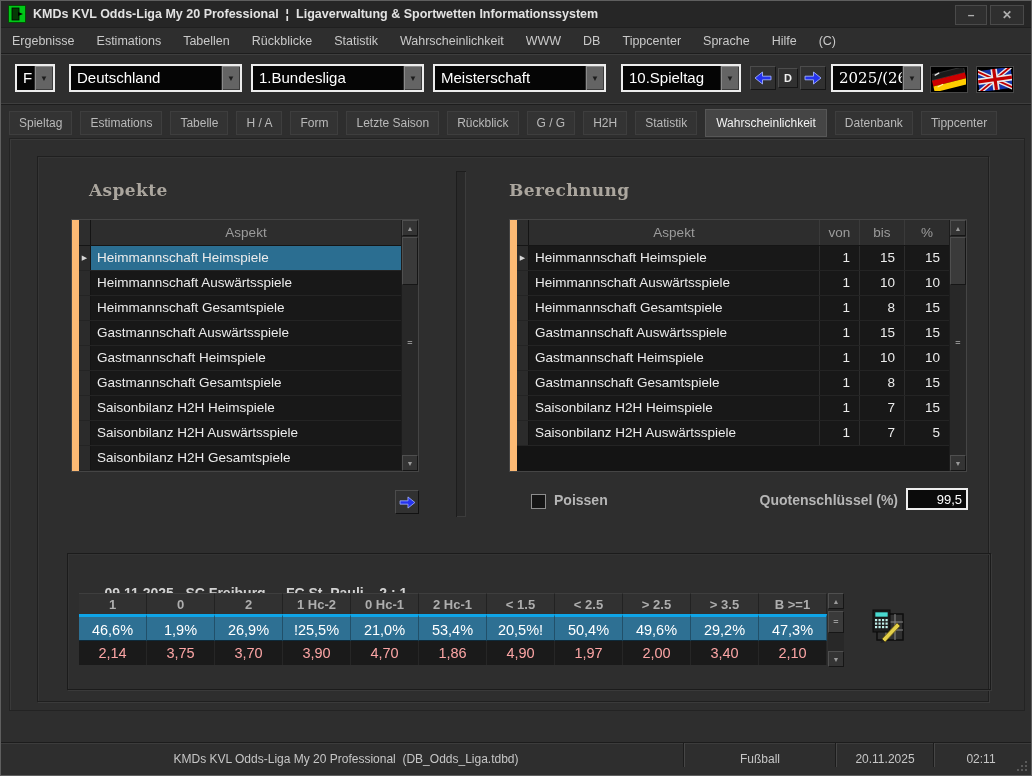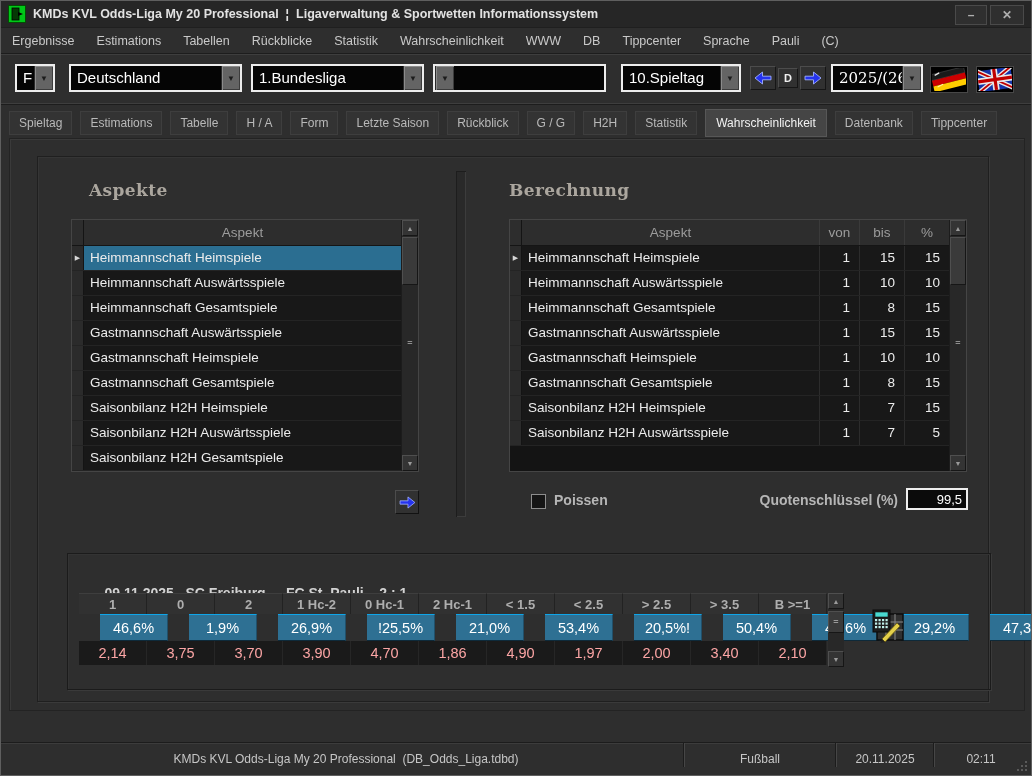--- a/index.html
+++ b/index.html
@@ -35,21 +35,21 @@
     display:flex;align-items:center;justify-content:center;}
   
   .tabbar{position:absolute;left:0;top:106px;right:0;height:31px;display:flex;align-items:center;gap:8px;padding-left:8px;overflow:hidden;}
   .tab{padding:4px 9px;background:#333333;border:1px solid #3e3e3e;color:#b9b9b9;font-size:12px;white-space:nowrap;}
   .tab.active{background:#454545;border-color:#575757;color:#f2f2f2;padding:6px 10px;}
   
   .main-frame{position:absolute;left:8px;top:137px;width:1016px;height:573px;border:1px solid #232323;box-shadow:inset 1px 1px 0 #3a3a3a;}
   .inner-frame{position:absolute;left:36px;top:155px;width:952px;height:546px;border:1px solid #1f1f1f;box-shadow:1px 1px 0 #3a3a3a, inset 1px 1px 0 #353535;}
   .panel-title{position:absolute;font-family:"DejaVu Serif",serif;font-weight:bold;font-size:17px;color:#aba69e;letter-spacing:.4px;}
   
-  .grid{position:absolute;border:1px solid #454545;background:#a16207;}
+  .grid{position:absolute;border:1px solid #454545;background:#fdba74;padding-left:7px;}
   .grid-header{display:flex;height:26px;background:#2d2d2d;border-bottom:1px solid #151515;color:#9c9c9c;font-size:13.5px;}
   .grid-body{position:relative;}
   .grid-row{display:flex;height:25px;background:#181818;border-bottom:1px solid #242424;}
   .grid-row.selected{background:var(--sel,#2b6e91);}
   .sel-cell{width:12px;flex:none;background:#2b2b2b;border-right:1px solid #141414;display:flex;align-items:center;justify-content:center;
     color:#d6d6d6;font-size:7px;}
   .grid-header .sel-cell{background:#2d2d2d;}
   .txt-cell{flex:1;padding-left:6px;font-size:13.5px;color:#ececec;line-height:24px;white-space:nowrap;overflow:hidden;}
   .head-center{flex:1;display:flex;align-items:center;justify-content:center;}
   .num-cell{text-align:right;padding-right:9px;font-size:13.5px;color:#ececec;line-height:24px;border-left:1px solid #2c2c2c;flex:none;}
@@ -77,21 +77,21 @@
   .match-panel{position:absolute;left:66px;top:552px;width:924px;height:137px;border:1px solid #1b1b1b;
     box-shadow:1px 1px 0 #3a3a3a, inset 1px 1px 0 #333333;}
   .match-line{position:absolute;left:88px;top:568px;font-size:14px;font-weight:bold;color:#d2d2d2;white-space:pre;}
   .match-line span{margin-right:0;}
   .odds-table{position:absolute;left:78px;top:592px;width:748px;}
   .ot-row{display:flex;}
   .ot-cell{width:68px;flex:none;text-align:center;white-space:nowrap;overflow:hidden;}
   .ot-head .ot-cell{height:21px;line-height:21px;background:#313131;color:#aeaeae;font-size:13px;font-weight:bold;
     border-right:1px solid #222222;border-top:1px solid #3e3e3e;}
   .ot-prob .ot-cell{height:27px;line-height:27px;background:var(--prob,#2e7093);color:#ffffff;font-size:14.5px;
-    border-right:1px solid rgba(0,0,0,.28);border-top:1px solid #0ea5e9;border-bottom:1px solid #0e2a3a;margin-left:21px;}
+    border-right:1px solid rgba(0,0,0,.28);border-top:3px solid #0ea5e9;border-bottom:1px solid #0e2a3a;}
   .ot-odds .ot-cell{height:24px;line-height:24px;background:#1a1a1a;color:#fca5a5;font-size:14.5px;border-right:1px solid #262626;}
   .mini-scroll{position:absolute;left:827px;top:592px;width:16px;height:74px;background:#282828;}
   .calc-btn{position:absolute;left:866px;top:604px;width:42px;height:40px;display:flex;align-items:center;justify-content:center;}
   
   .statusbar{position:absolute;left:0;right:0;bottom:0;height:33px;border-top:1px solid #1c1c1c;
     box-shadow:inset 0 1px 0 #3c3c3c;display:flex;padding-left:8px;}
   .sb-sec{height:100%;display:flex;align-items:center;justify-content:center;font-size:12px;color:#c6c6c6;white-space:pre;overflow:hidden;}
   .sb-sec.grow{flex:1;}
   .sb-w150{width:150px;} .sb-w96{width:96px;} .sb-w76{width:76px;padding-left:16px;}
   .sb-sep{width:2px;height:24px;border-left:1px solid #1c1c1c;border-right:1px solid #464646;}
@@ -121,21 +121,21 @@
       <div class="menu-item">Ergebnisse</div>
       <div class="menu-item">Estimations</div>
       <div class="menu-item">Tabellen</div>
       <div class="menu-item">Rückblicke</div>
       <div class="menu-item">Statistik</div>
       <div class="menu-item">Wahrscheinlichkeit</div>
       <div class="menu-item">WWW</div>
       <div class="menu-item">DB</div>
       <div class="menu-item">Tippcenter</div>
       <div class="menu-item">Sprache</div>
-      <div class="menu-item">Pauli</div>
+      <div class="menu-item">Hilfe</div>
       <div class="menu-item">(C)</div>
     </div>
 
   <div class="toolbar">
     <div class="combo" style="left:14px;width:40px;">
       <div class="combo-text">F</div>
       <div class="combo-btn">
           <span>▼</span>
         </div>
     </div>
@@ -145,20 +145,21 @@
           <span>▼</span>
         </div>
     </div>
     <div class="combo" style="left:250px;width:173px;">
       <div class="combo-text">1.Bundesliga</div>
       <div class="combo-btn">
           <span>▼</span>
         </div>
     </div>
     <div class="combo" style="left:432px;width:173px;">
+      <div class="combo-text">Meisterschaft</div>
       <div class="combo-btn">
           <span>▼</span>
         </div>
     </div>
     <div class="combo" style="left:620px;width:120px;">
       <div class="combo-text">10.Spieltag</div>
       <div class="combo-btn">
           <span>▼</span>
         </div>
     </div>

